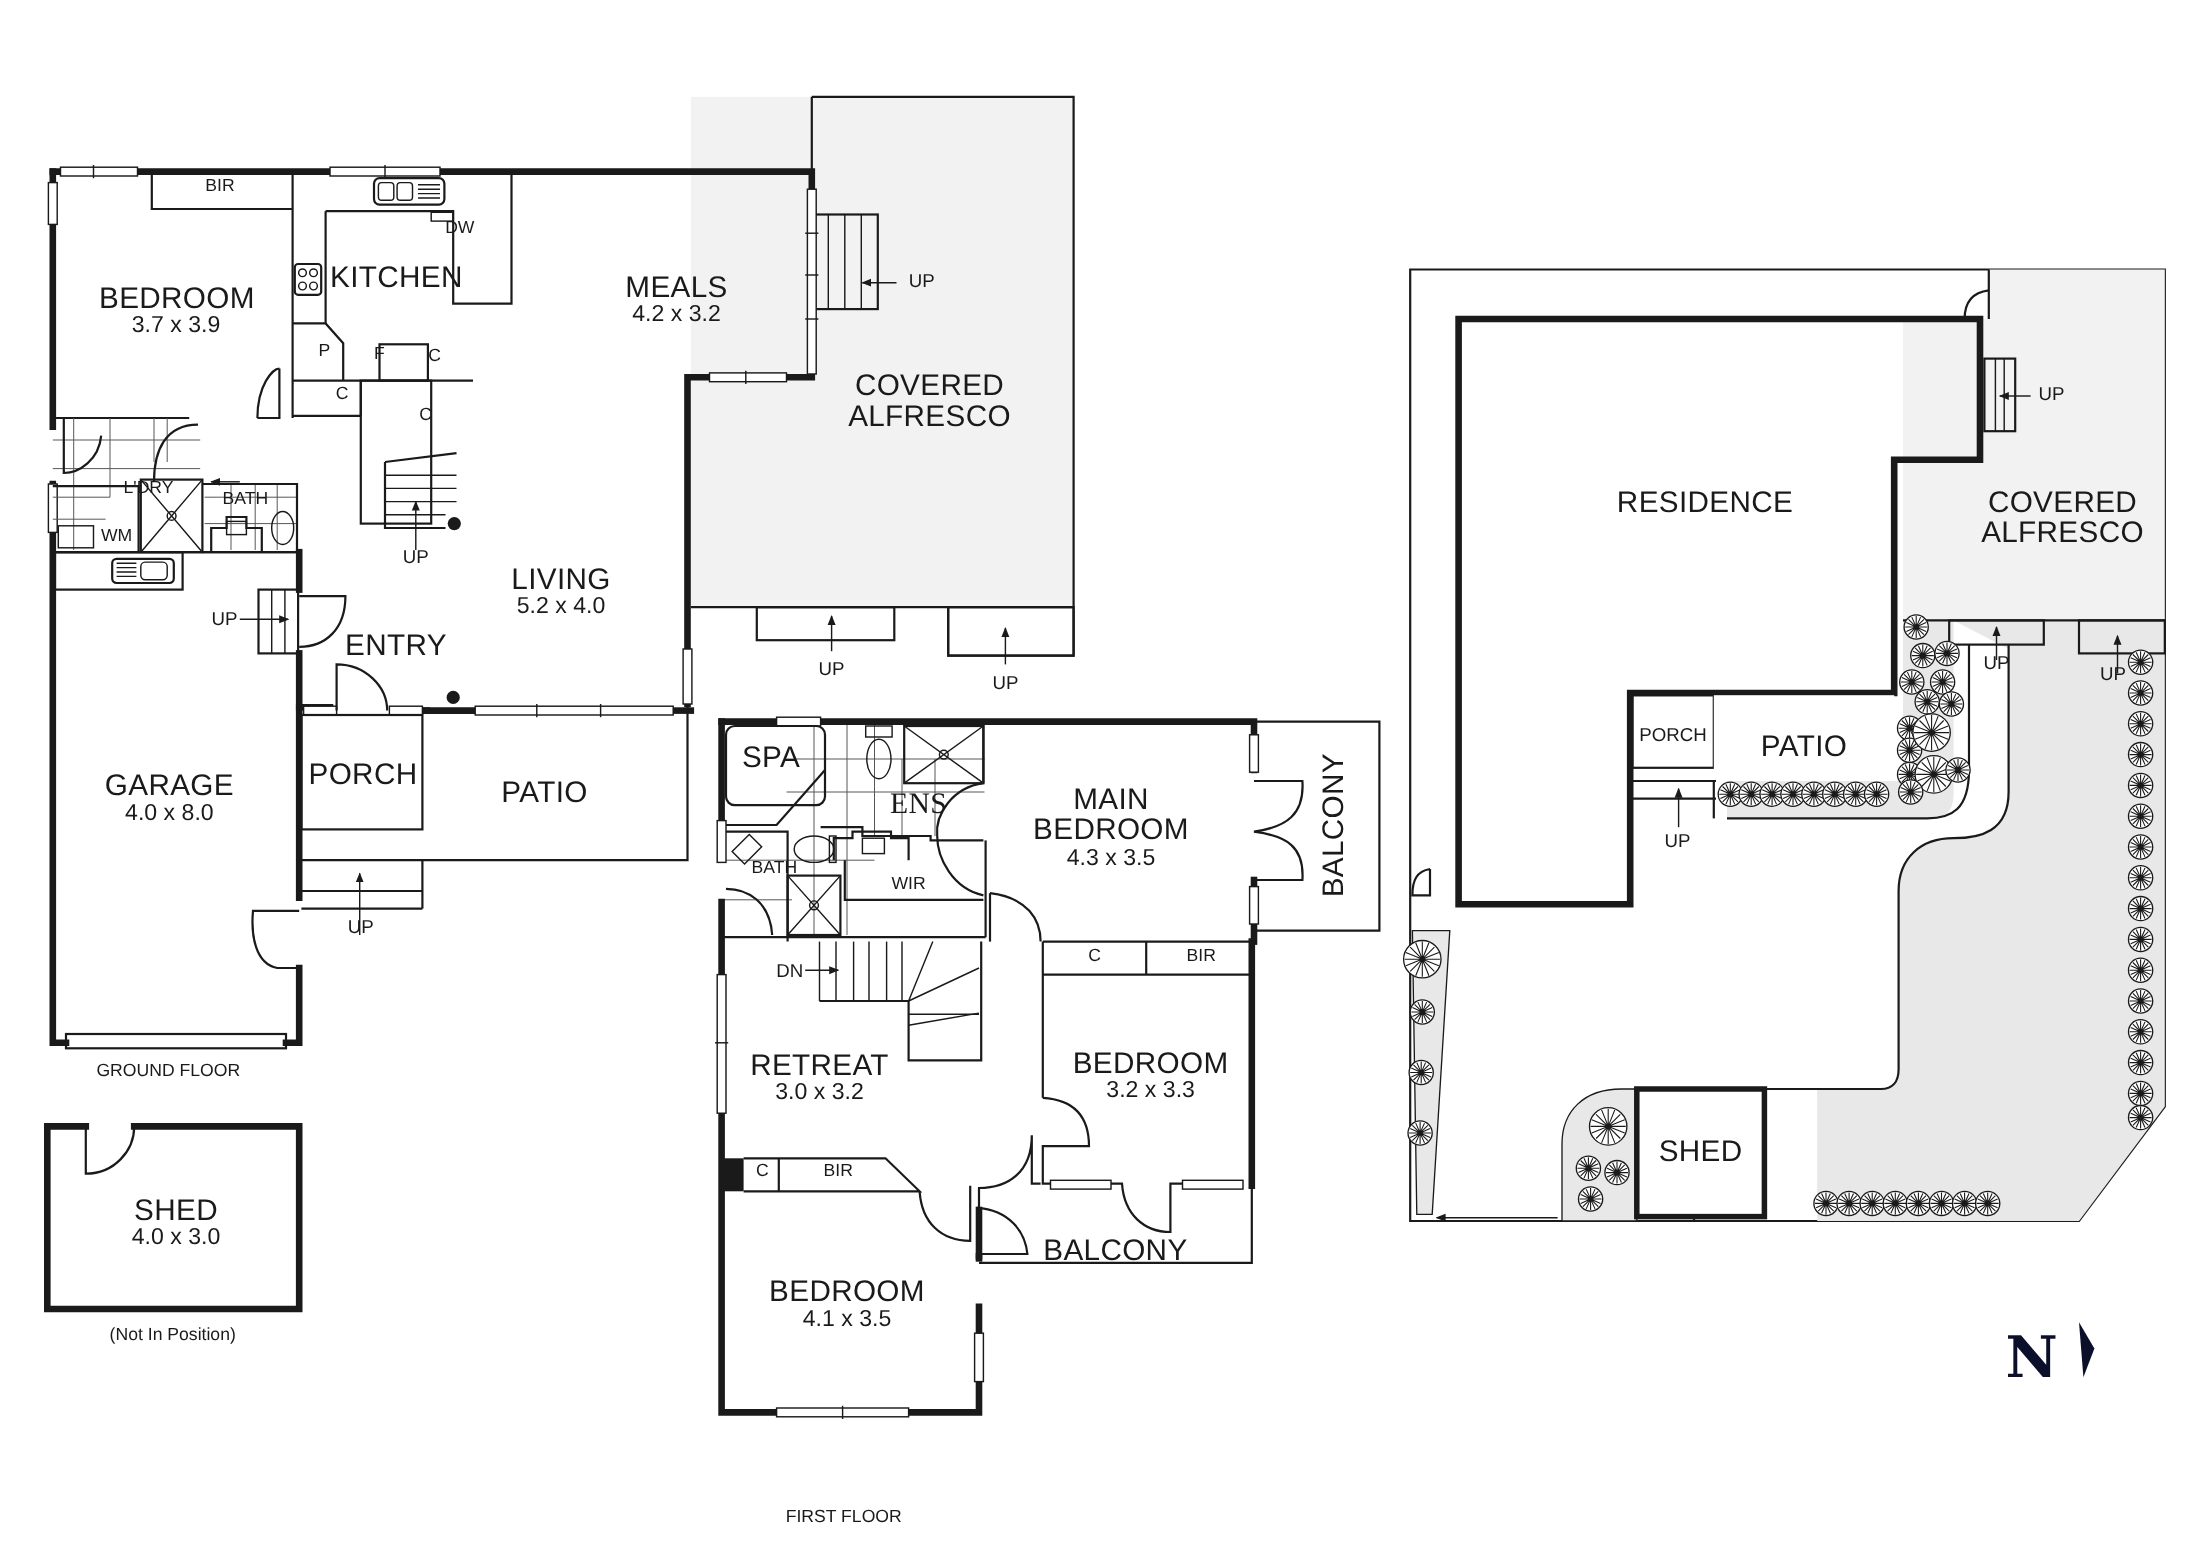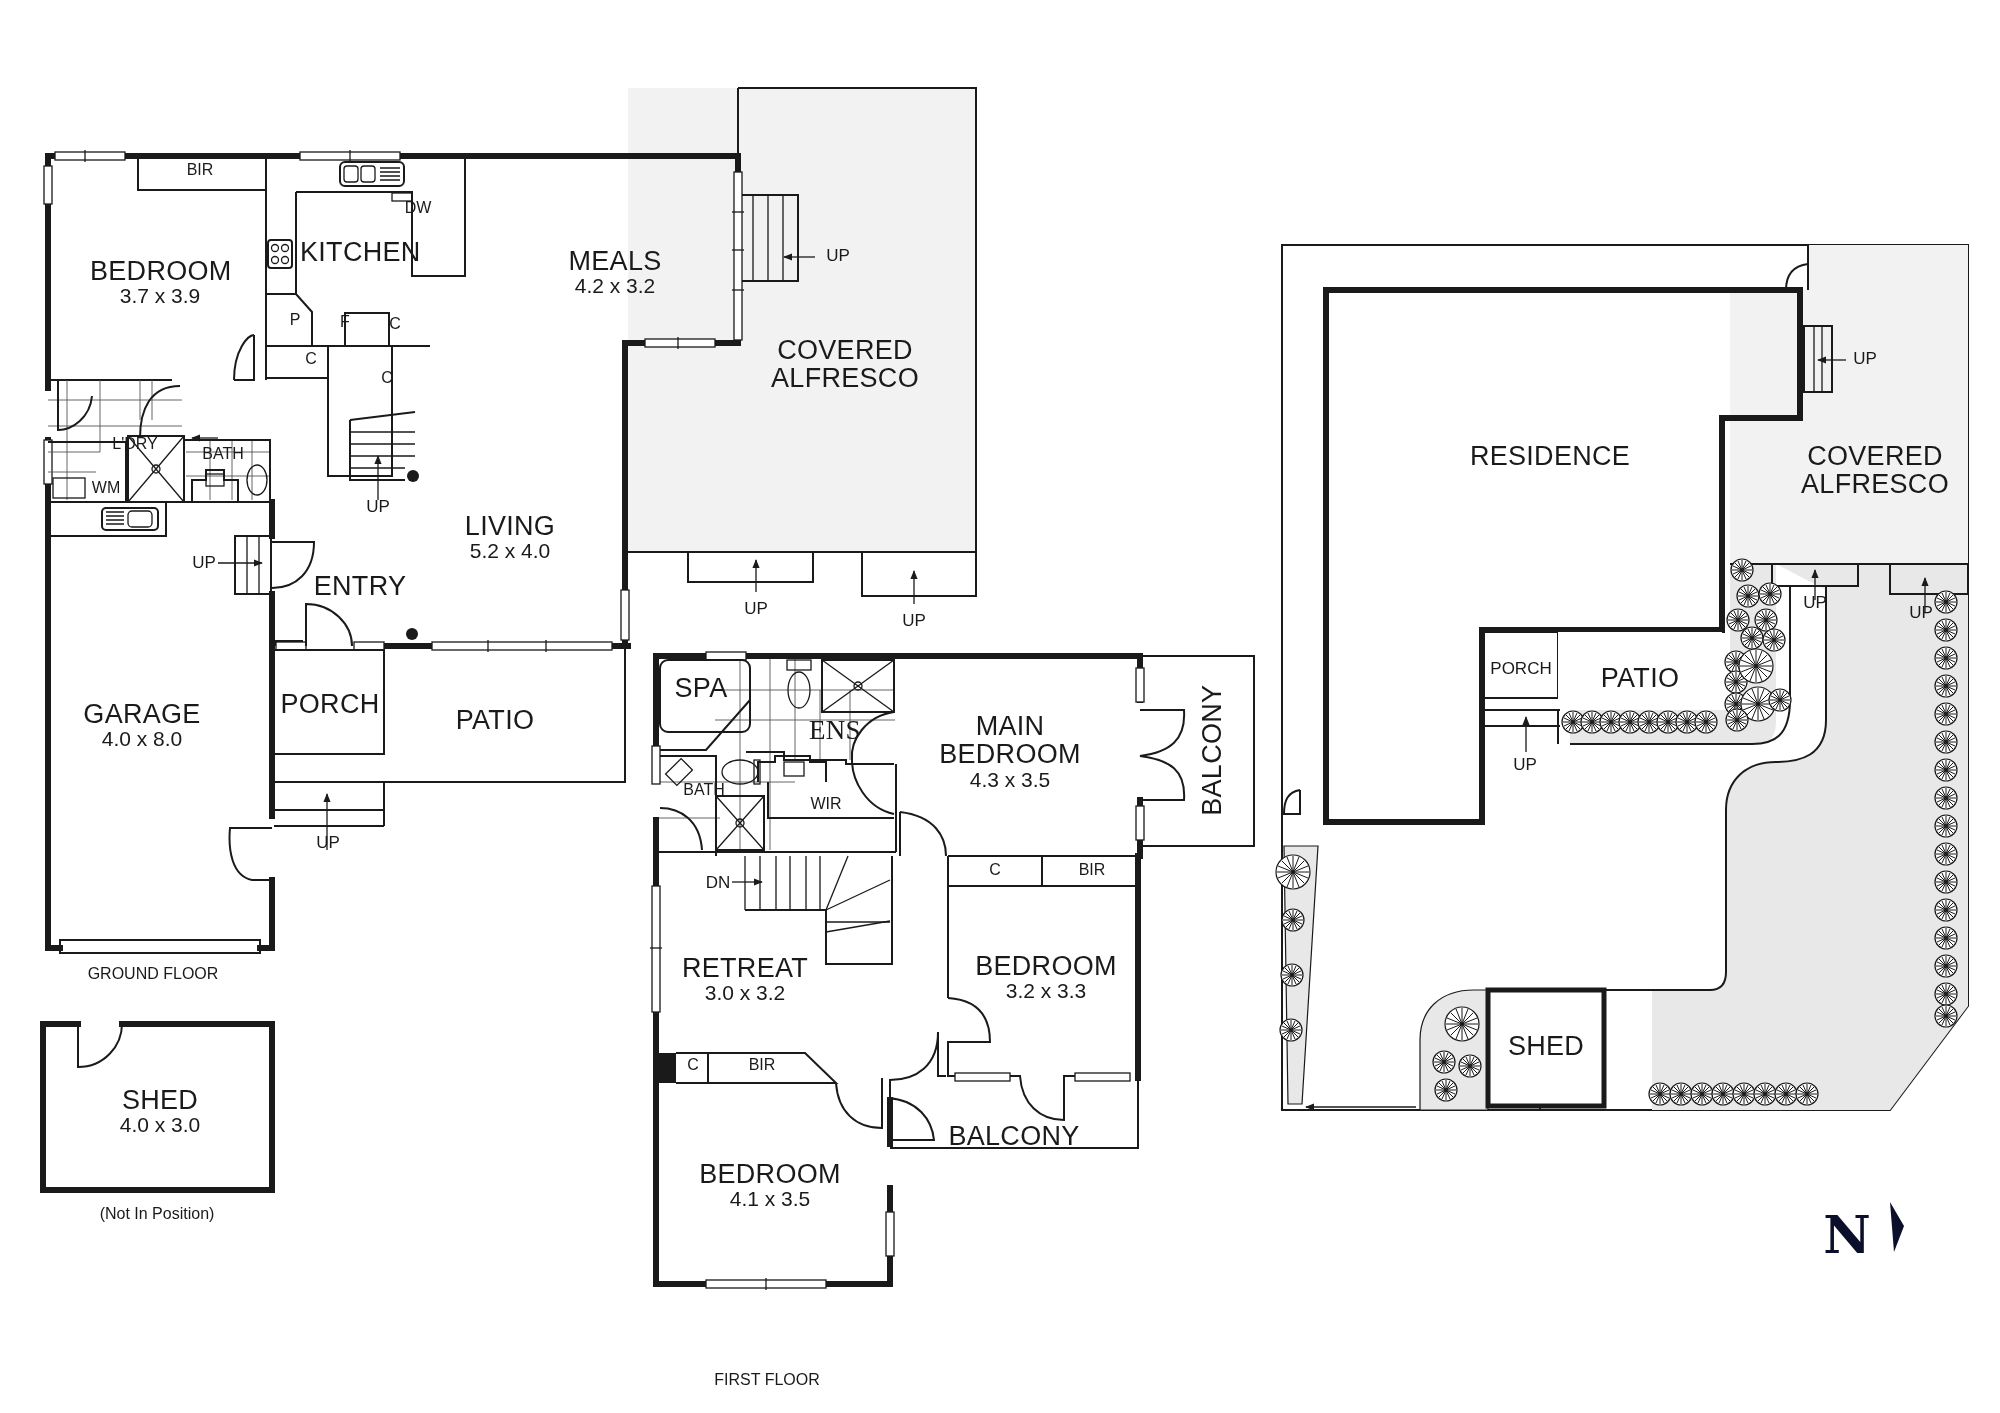--- a/index.html
+++ b/index.html
@@ -395,21 +395,21 @@
 <div class="lbl sm" style="left:52px;top:436px;width:70px;padding-left:48px;">L'DRY</div>
 <div class="lbl sm" style="left:84px;top:480px;width:44px;">WM</div>
 <div class="lbl sm" style="left:190px;top:446px;width:66px;">BATH</div>
 <div class="lbl" style="left:440px;top:512px;width:140px;">
   <span class="t">LIVING</span>
   <span class="d">5.2 x 4.0</span>
 </div>
 <div class="lbl" style="left:300px;top:572px;width:120px;">
     <span class="t">ENTRY</span>
   </div>
-<div class="lbl" style="left:72px;top:700px;width:140px;">
+<div class="lbl" style="left:84px;top:700px;width:140px;">
   <span class="t">GARAGE</span>
   <span class="d">4.0 x 8.0</span>
 </div>
 <div class="lbl" style="left:274px;top:690px;width:112px;">
     <span class="t">PORCH</span>
   </div>
 <div class="lbl" style="left:440px;top:706px;width:110px;">
     <span class="t">PATIO</span>
   </div>
 <div class="lbl xs" style="left:358px;top:498px;width:40px;">UP</div>

